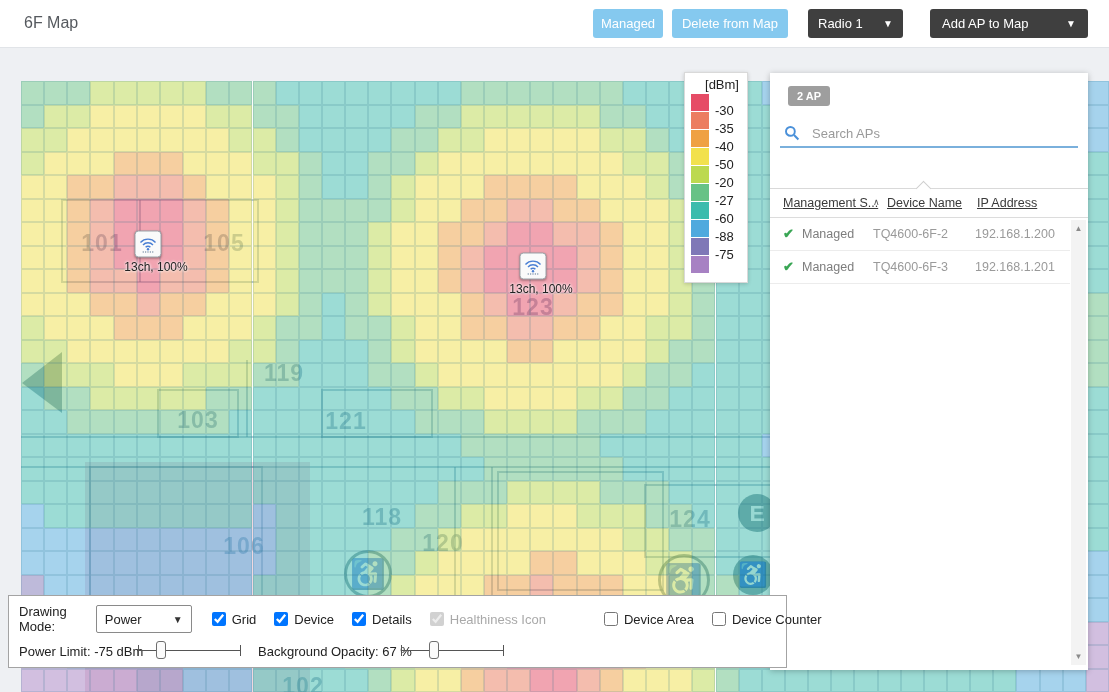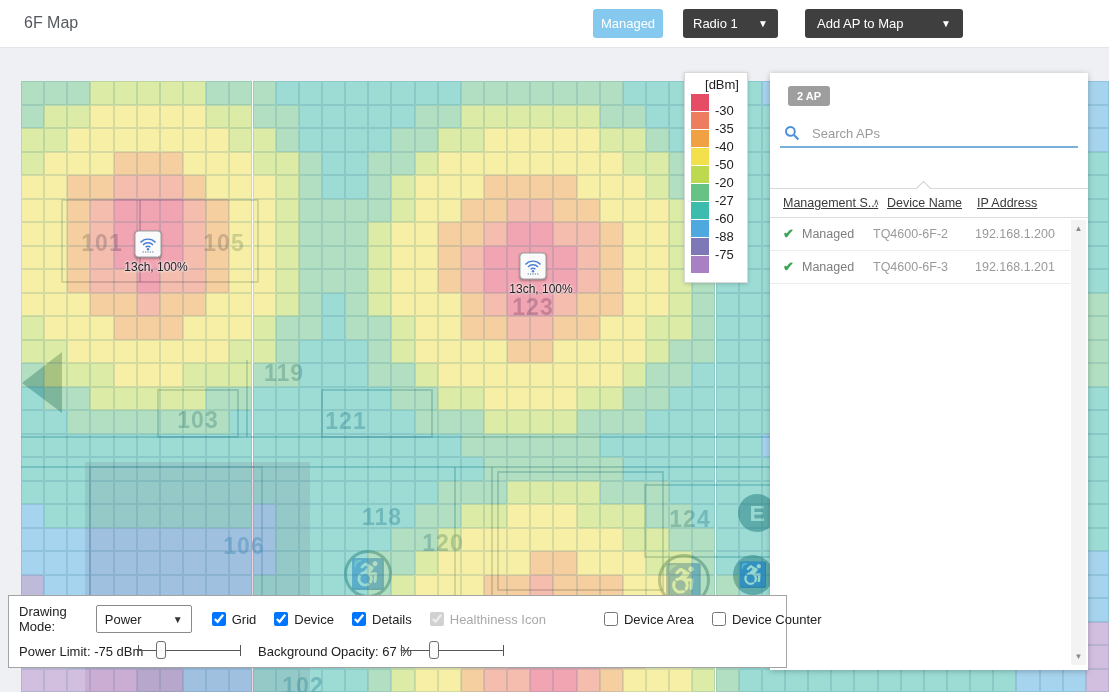--- a/index.html
+++ b/index.html
@@ -1508,20 +1508,21 @@
         <div class="tickr"></div>
       <div id="bo-thumb" class="thumb" style="left: 32%;"></div>
     </div>
   </div>
 </div>
 
 <div id="topbar">
   <div id="page-title">6F Map</div>
   <div id="header-actions">
     <button id="btn-unselect" class="btn blue">Managed</button>
+    <button id="btn-delete" class="btn blue">Delete from Map</button>
     <button id="btn-radio" class="btn dark">
       <span>Radio 1</span>
       <span class="caret">▼</span>
     </button>
     <button id="btn-addap" class="btn dark">
       <span>Add AP to Map</span>
       <span class="caret">▼</span>
     </button>
   </div>
 </div>

